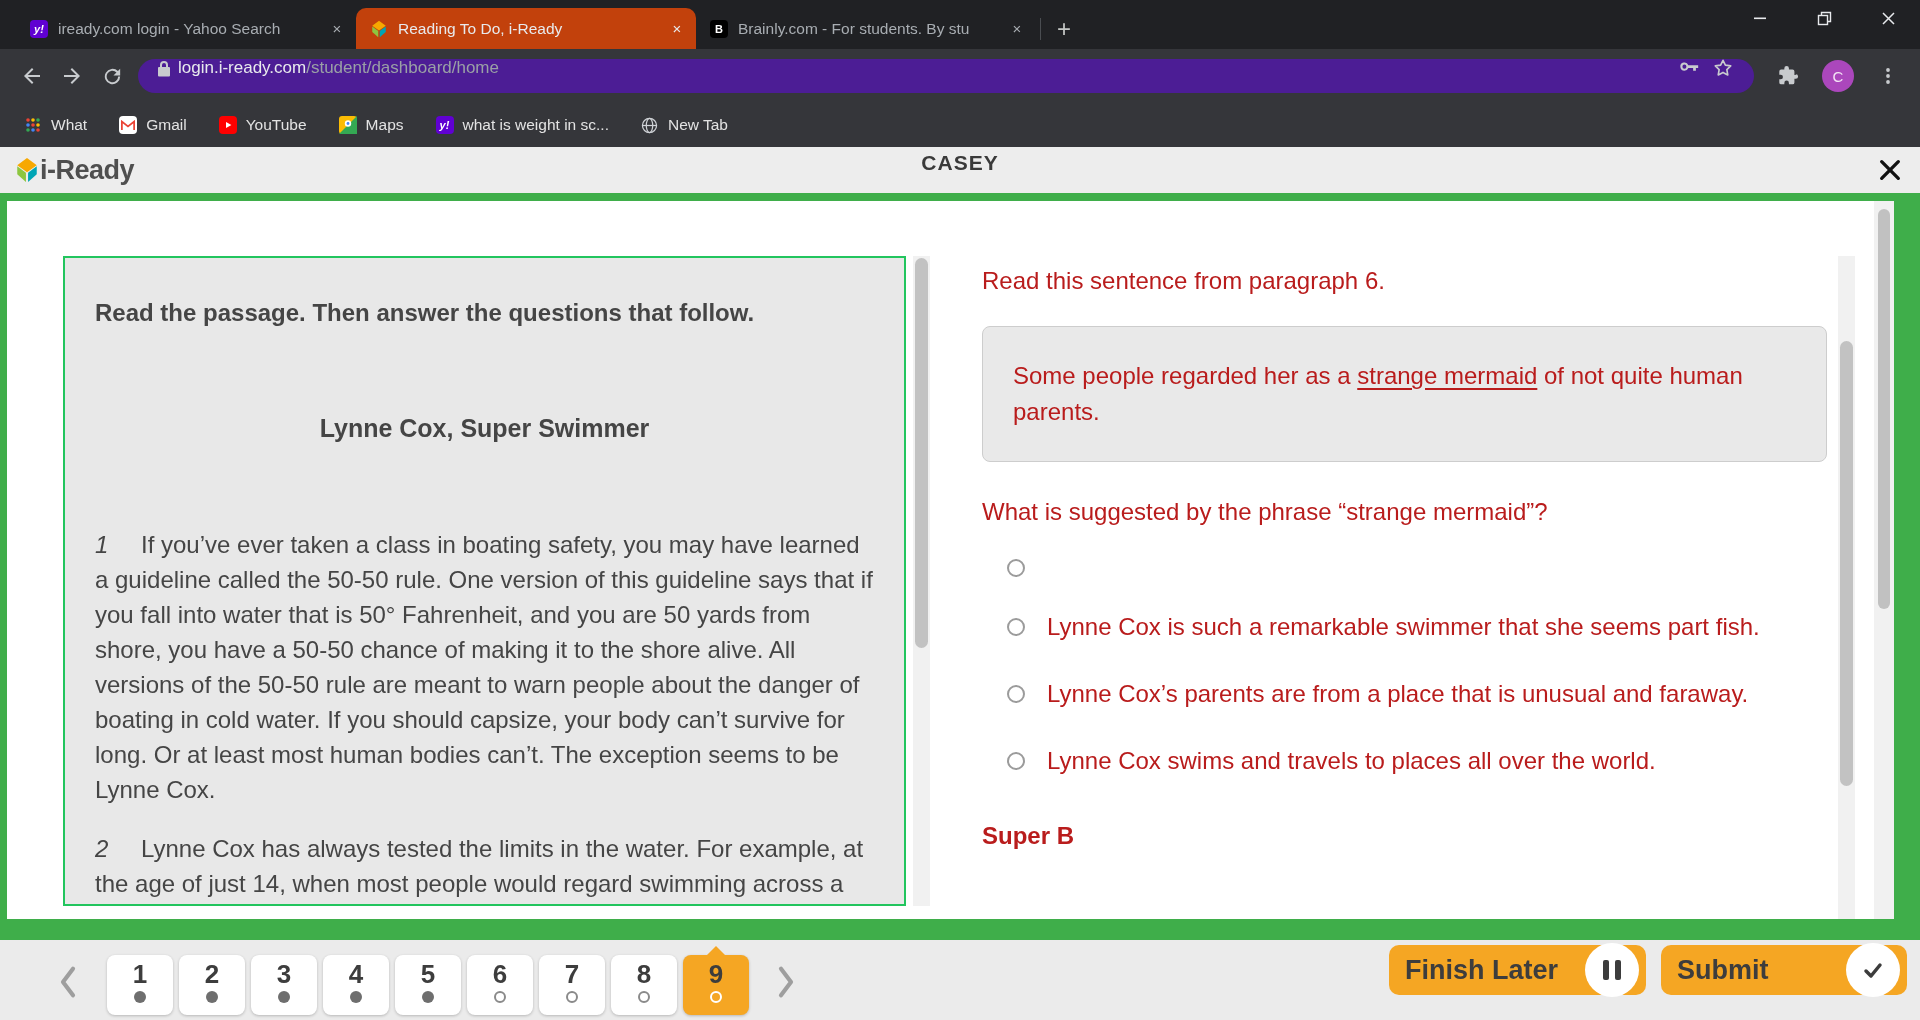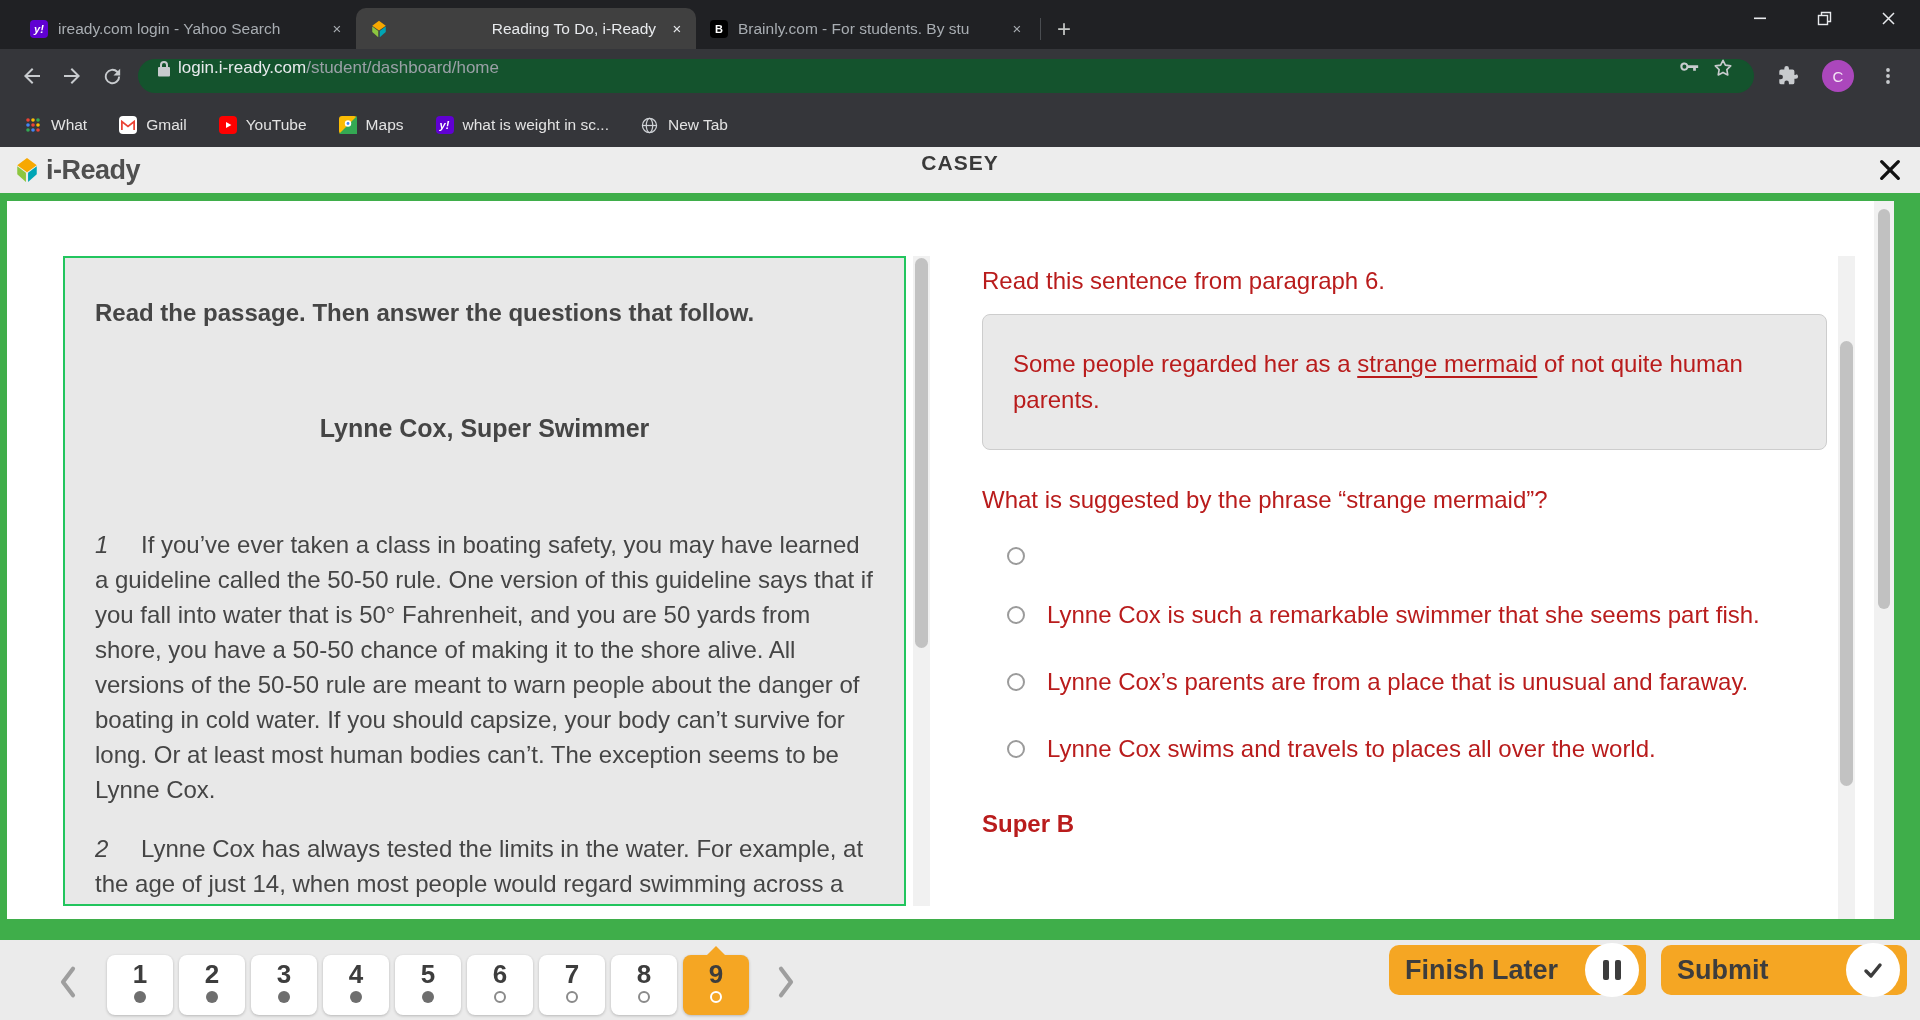--- a/index.html
+++ b/index.html
@@ -5,54 +5,54 @@
   * { box-sizing: border-box; margin: 0; padding: 0; }
   html,body { width:1920px; height:1020px; overflow:hidden; }
   body { font-family:"Liberation Sans", sans-serif; background:#fff; }
   .stage { position:relative; width:1920px; height:1020px; background:#fff; overflow:hidden; }
 
   
   .tabbar { position:absolute; top:0; left:0; width:1920px; height:49px; background:#202124; }
   .tabs { position:absolute; left:16px; bottom:0; display:flex; align-items:flex-end; }
   .tab { width:340px; height:41px; display:flex; align-items:center; gap:10px; padding:0 8px 0 14px;
          border-radius:10px 10px 0 0; color:#a8adb2; }
-  .tab.active { background:#404040; color:#e8eaed;text-align:right; }
+  .tab.active { background:#c2410c; color:#e8eaed; }
   .tab .title { flex:1; font-size:15.5px; white-space:nowrap; overflow:hidden; }
   .tab-close { width:22px; height:22px; border-radius:50%; display:flex; align-items:center; justify-content:center;
                font-size:15px; color:inherit; flex:0 0 auto; }
   .favicon { width:18px; height:18px; border-radius:4px; display:flex; align-items:center; justify-content:center;
              font-size:11px; font-weight:bold; flex:0 0 auto; }
   .fav-yahoo { background:#6001d2; color:#fff; font-style:italic; }
   .fav-brainly { background:#000; color:#fff; }
   .tab-sep { width:1px; height:22px; background:#4a4d51; margin:0 4px 9px 4px; }
   .newtab-btn { width:30px; height:30px; margin:0 0 5px 4px; display:flex; align-items:center; justify-content:center;
                 color:#c4c7c5; font-size:24px; font-weight:400; }
   .win-controls { position:absolute; top:0; right:0; height:36px; display:flex; }
   .win-btn { width:64px; height:36px; display:flex; align-items:center; justify-content:center; }
 
   .toolbar { position:absolute; top:49px; left:0; width:1920px; height:54px; background:#35363a;
              display:flex; align-items:center; padding:0 12px; }
   .nav-ico { width:40px; height:40px; display:flex; align-items:center; justify-content:center; flex:0 0 auto; }
-  .addr { flex:1; height:34px; background:#14532d; border-radius:17px; margin:0 14px 0 6px;
+  .addr { flex:1; height:34px; background:#4c1d95; border-radius:17px; margin:0 14px 0 6px;
           display:flex; align-items:center; padding:0 14px 16px 12px; }
   .addr .host { color:#e8eaed; font-size:17px; }
   .addr .path { color:#9aa0a6; font-size:17px; }
   .addr .spacer { flex:1; }
   .tool-right { display:flex; align-items:center; gap:14px; flex:0 0 auto; }
   .avatar { width:32px; height:32px; border-radius:50%; background:#ab47bc; color:#f3e5f5;
             display:flex; align-items:center; justify-content:center; font-size:15px; }
 
   .bookmarks { position:absolute; top:103px; left:0; width:1920px; height:44px; background:#35363a;
                display:flex; align-items:center; padding-left:24px; gap:32px; }
   .bm { display:flex; align-items:center; gap:9px; color:#e3e3e3; font-size:15.5px; }
   .bm .favicon { width:18px; height:18px; }
 
   
   .iready-header { position:absolute; top:147px; left:0; width:1920px; height:46px; background:#ededed; }
-  .brand { position:absolute; left:14px; top:0; height:46px; display:flex; align-items:center; gap:6px; }
+  .brand { position:absolute; left:14px; top:0; height:46px; display:flex; align-items:center; gap:0; }
   .brand-text { font-size:27px; font-weight:700; color:#4f4f4f; letter-spacing:-0.5px; }
   .student-name { position:absolute; left:0; right:0; top:0; height:31px; display:flex; align-items:center;
                   justify-content:center; font-size:21px; font-weight:700; color:#3a3a3a; letter-spacing:1px; }
   .app-close { position:absolute; right:16px; top:9px; width:28px; height:28px; display:flex;
                align-items:center; justify-content:center; }
 
   
   .frame { position:absolute; top:193px; left:0; width:1920px; height:747px; background:#3fae4a; }
   .content { position:absolute; left:7px; top:8px; width:1887px; height:718px; background:#fff; overflow:hidden; }
 
@@ -68,21 +68,21 @@
   .scroll-thumb { position:absolute; background:#c2c2c2; border-radius:7px; }
   .lp-scroll { left:906px; top:55px; width:17px; height:650px; }
   .lp-scroll .scroll-thumb { left:2px; top:2px; width:13px; height:390px; }
   .rp-scroll { left:1831px; top:55px; width:17px; height:663px; }
   .rp-scroll .scroll-thumb { left:2px; top:85px; width:13px; height:445px; }
   .outer-scroll { left:1867px; top:0; width:20px; height:718px; }
   .outer-scroll .scroll-thumb { left:4px; top:8px; width:12px; height:400px; background:#c1c1c1; }
 
   .question-panel { position:absolute; left:968px; top:55px; width:862px; height:664px; overflow:hidden; color:#b91c1c; }
   .q-lead { margin:8px 0 0 7px; font-size:24px; line-height:34px; }
-  .quote-box { margin:16px 0 0 7px; width:845px; min-height:126px; background:#e9e9e9; border:1px solid #cdcdcd;
+  .quote-box { margin:28px 0 0 7px; width:845px; min-height:126px; background:#e9e9e9; border:1px solid #cdcdcd;
                border-radius:8px; padding:31px 30px; font-size:24px; line-height:36px; }
   .underlined { text-decoration:underline; text-underline-offset:4px; }
   .q-prompt { margin:33px 0 0 7px; font-size:24px; line-height:34px; }
   .options { margin-top:30px; }
   .option-row { display:flex; align-items:center; margin:0 0 32px 32px; }
   .radio { width:18px; height:18px; border:2px solid #9b9b9b; border-radius:50%; background:#fff; flex:0 0 auto; }
   .option-label { margin-left:22px; max-width:720px; font-size:24px; line-height:35px; }
   .part-b { margin:44px 0 0 7px; font-size:24px; font-weight:700; }
 
   

